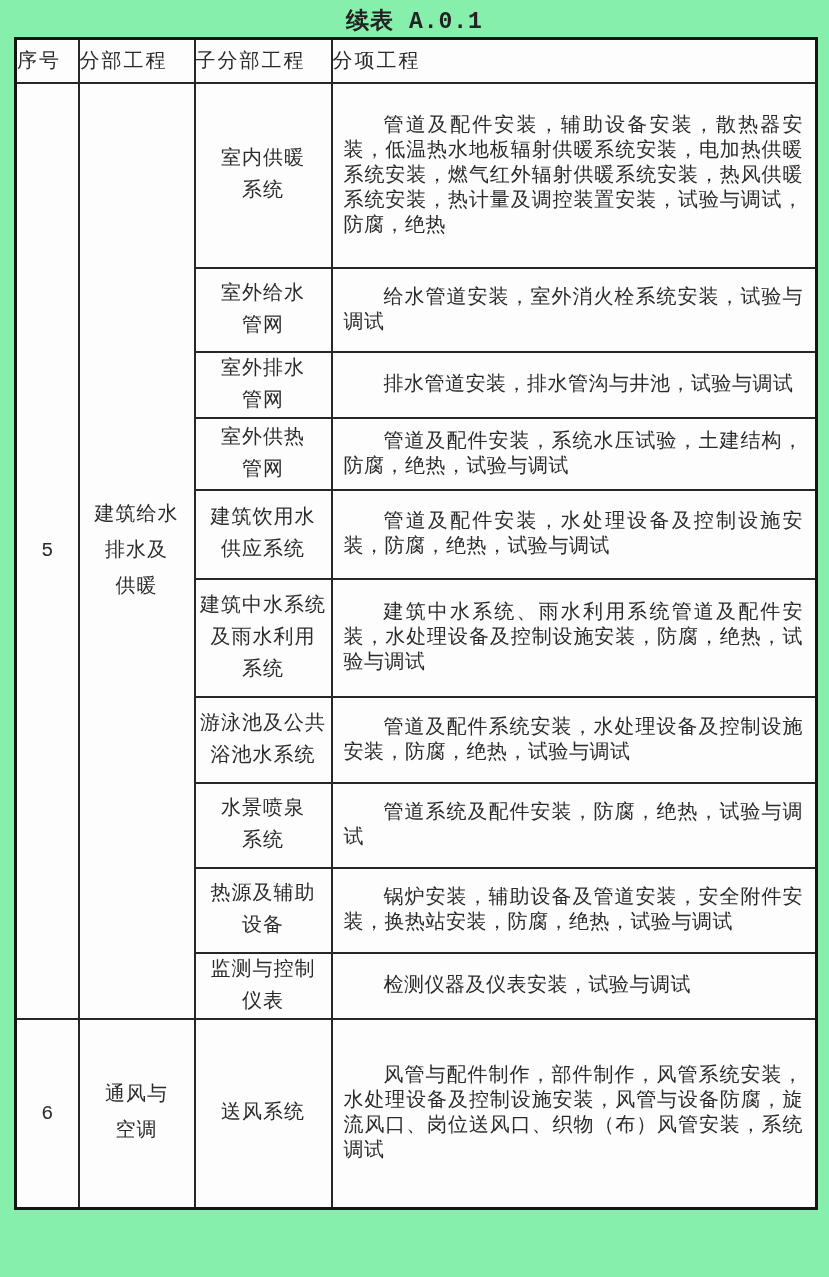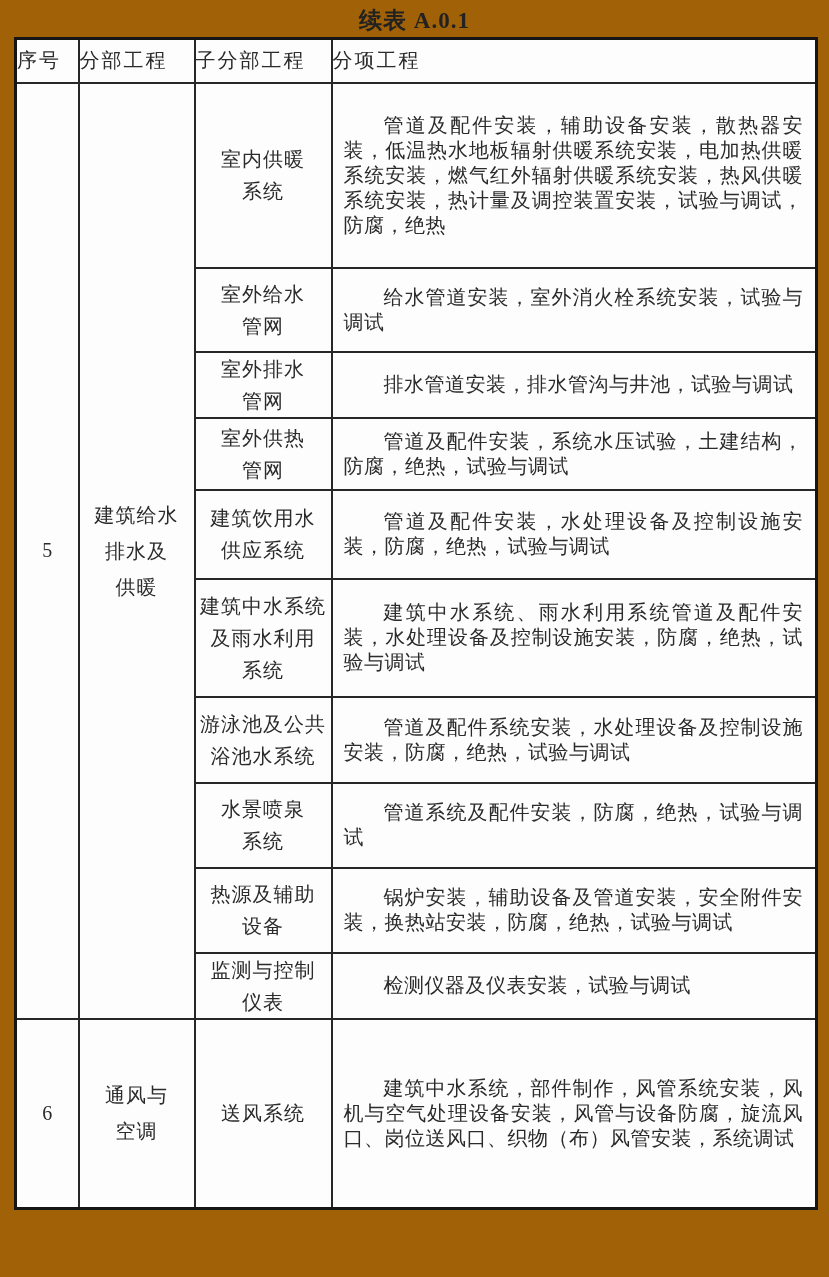--- a/index.html
+++ b/index.html
@@ -7,23 +7,23 @@
     padding: 0;
     width: 829px;
     height: 1277px;
     background: #fdfdfd;
     overflow: hidden;
   }
   .page {
     width: 829px;
     height: 1277px;
     box-sizing: border-box;
-    font-family: Liberation Serif, serif;
+    font-family: Liberation Mono, monospace;
     color: #2b2b2b;
-    background: #a16207;
+    background: #86efac;
   }
   .title {
     padding-top: 5px;
     height: 32px;
     text-align: center;
     font-size: 23px;
     font-weight: bold;
     letter-spacing: 1px;
     color: #222;
   }
@@ -163,17 +163,17 @@
       <tr class="h-r10">
         <td class="c-sub">监测与控制
 仪表</td>
         <td class="c-items">检测仪器及仪表安装，试验与调试</td>
       </tr>
       <tr class="h-r11">
         <td class="c-no">6</td>
         <td class="c-div">通风与
 空调</td>
         <td class="c-sub">送风系统</td>
-        <td class="c-items">建筑中水系统，部件制作，风管系统安装，风机与空气处理设备安装，风管与设备防腐，旋流风口、岗位送风口、织物（布）风管安装，系统调试</td>
+        <td class="c-items">风管与配件制作，部件制作，风管系统安装，水处理设备及控制设施安装，风管与设备防腐，旋流风口、岗位送风口、织物（布）风管安装，系统调试</td>
       </tr>
     </tbody>
   </table>
 </div>
 
 </body></html>

